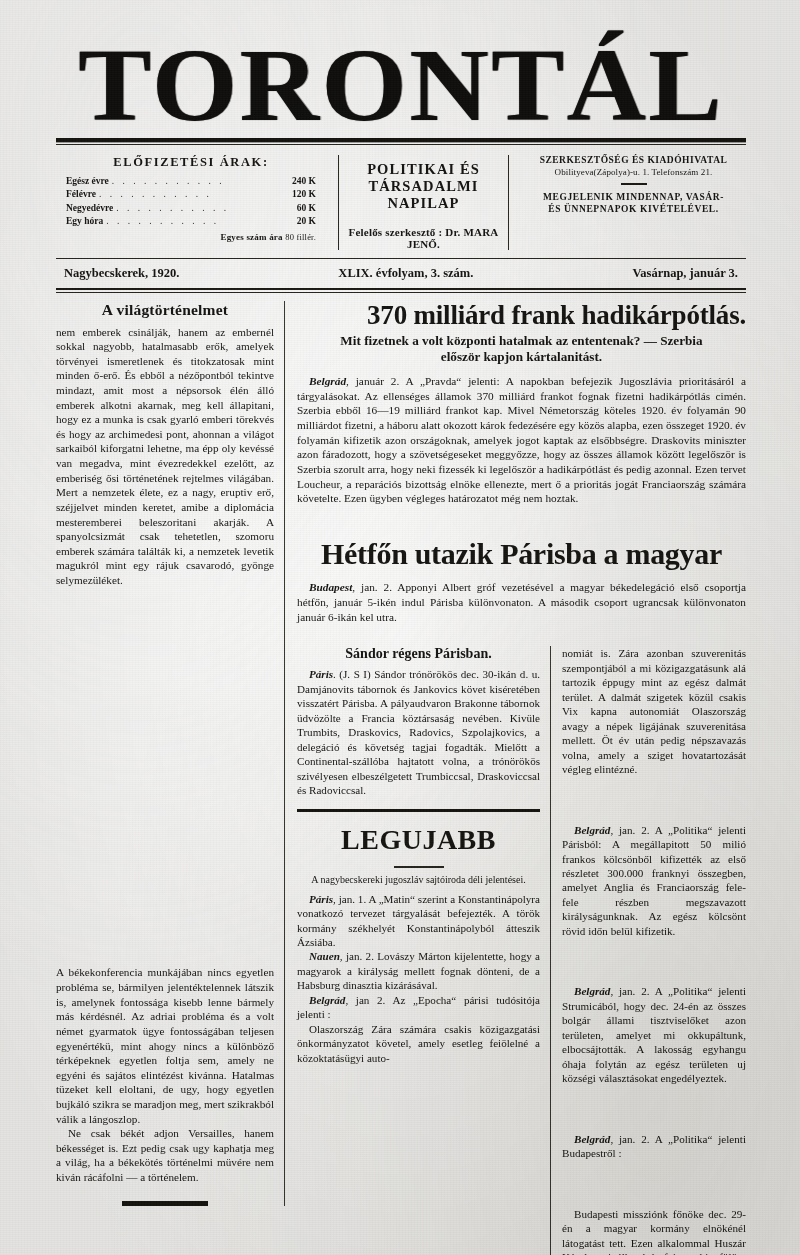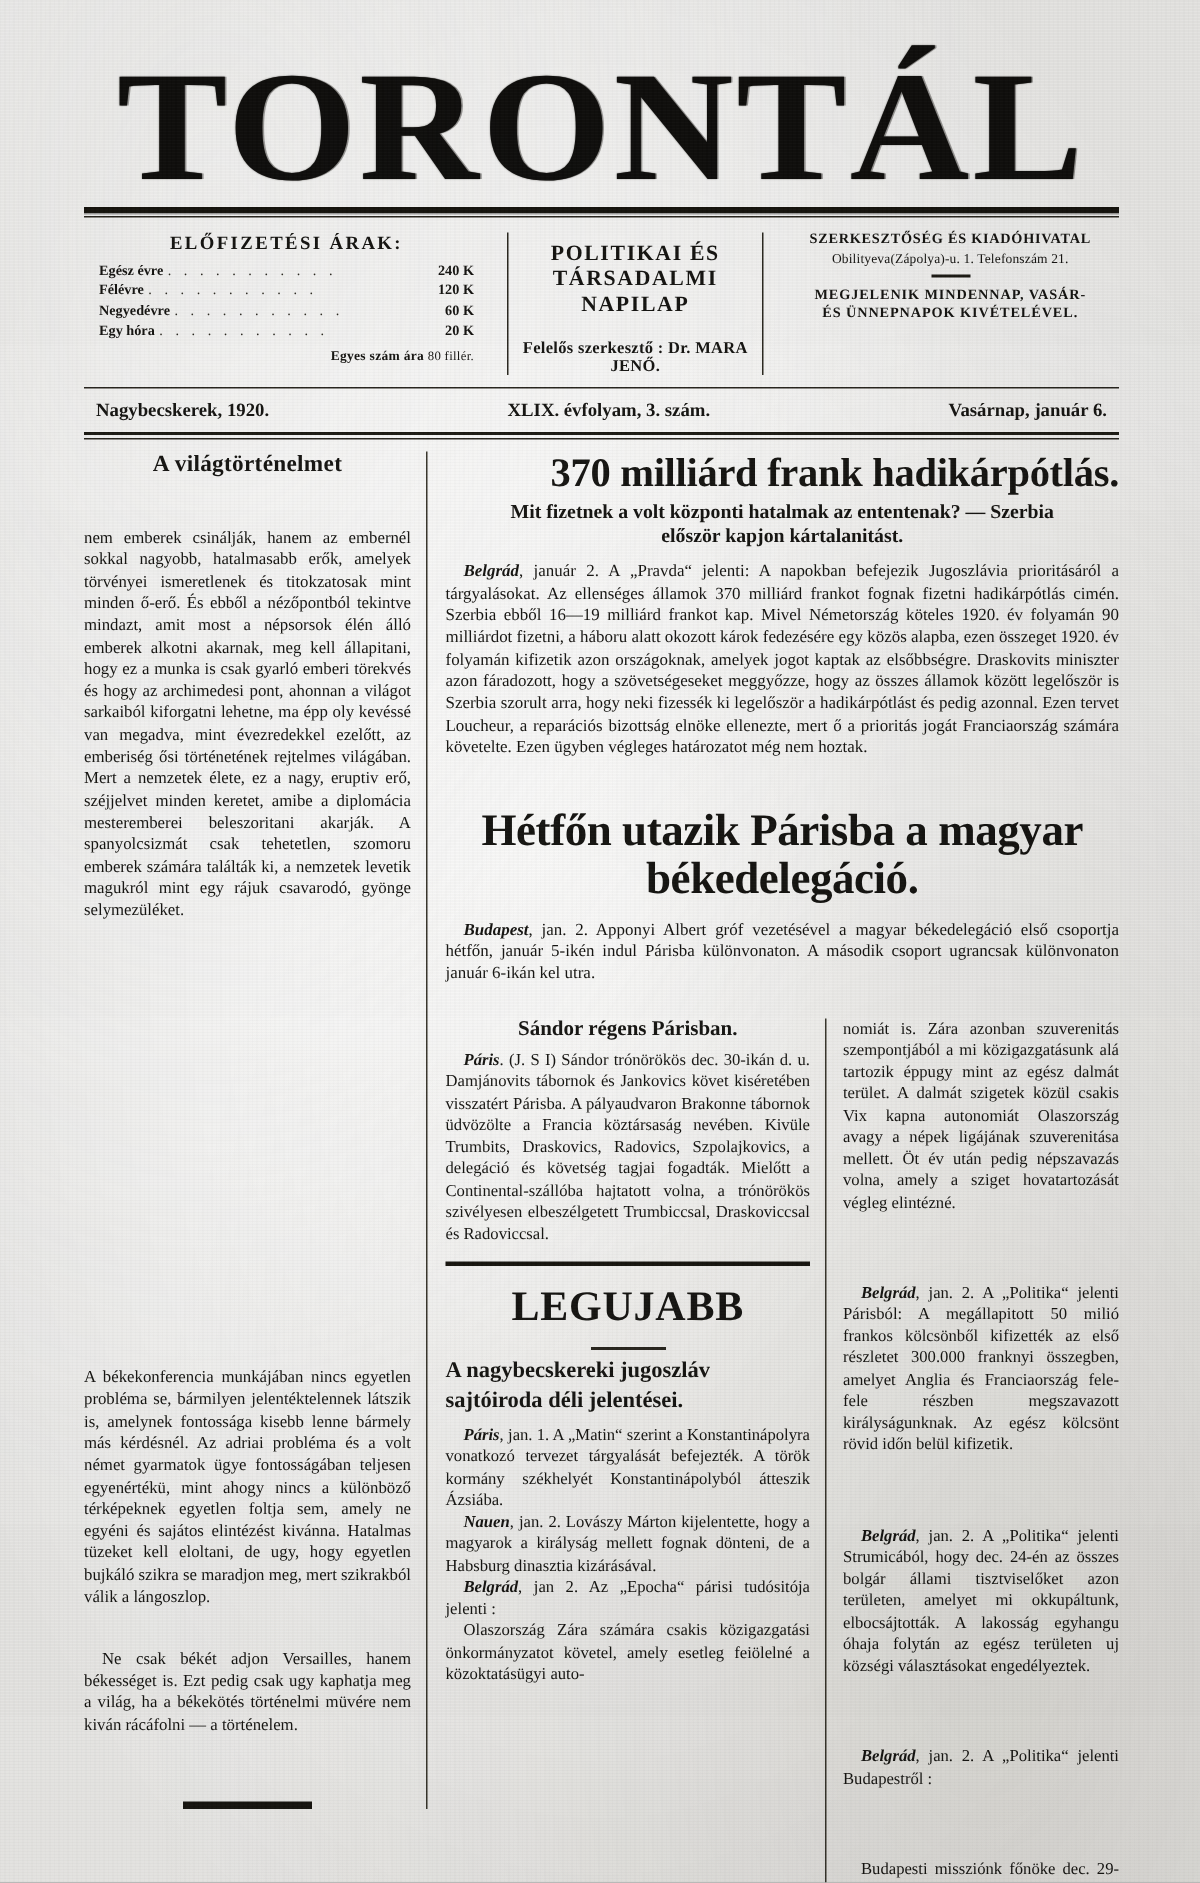--- a/index.html
+++ b/index.html
@@ -186,21 +186,20 @@
     display: flex;
     margin-top: 8px;
     height: 905px;
   }
   .col-left {
     width: 218px;
     padding-right: 10px;
     border-right: 1px solid #3a372d;
     display: flex;
     flex-direction: column;
-    gap: 27px;
   }
   .col-main {
     flex: 1;
     padding-left: 12px;
     display: flex;
     flex-direction: column;
   }
 
   .lead-head {
     text-align: center;
@@ -291,23 +290,23 @@
   .sc-left p.body, .sc-right p.body { font-size: 11.1px; line-height: 1.305; }
 
   .legujabb {
     text-align: center;
     font-size: 28px;
     font-weight: 700;
     margin: 10px 0 4px 0;
     letter-spacing: .5px;
   }
   .legujabb-sub {
-    text-align: left;
-    font-size: 15px;
-    font-weight: 700;
+    text-align: center;
+    font-size: 10px;
+    font-weight: 400;
     line-height: 1.3;
     margin: 0 0 6px 0;
   }
   .smallrule {
     width: 50px;
     height: 2px;
     background: #2a2720;
     margin: 6px auto 5px auto;
   }
   .endrule-sm {
@@ -375,21 +374,21 @@
           <span>ÉS ÜNNEPNAPOK KIVÉTELÉVEL.</span>
         </div>
       </div>
     </div>
 
     <div class="rule-thin"></div>
 
     <div class="dateline">
       <span>Nagybecskerek, 1920.</span>
       <span>XLIX. évfolyam, 3. szám.</span>
-      <span>Vasárnap, január 6.</span>
+      <span>Vasárnap, január 3.</span>
     </div>
 
     <div class="rule-med"></div>
     <div class="rule-thin"></div>
 
     <div class="content">
 
       <div class="col-left">
         <div class="lead-head">A világtörténelmet</div>
         <p class="body">nem emberek csinálják, hanem az embernél sokkal nagyobb, hatalmasabb erők, amelyek törvényei ismeretlenek és titokzatosak mint minden ő-erő. És ebből a nézőpontból tekintve mindazt, amit most a népsorsok élén álló emberek alkotni akarnak, meg kell állapitani, hogy ez a munka is csak gyarló emberi törekvés és hogy az archimedesi pont, ahonnan a világot sarkaiból kiforgatni lehetne, ma épp oly kevéssé van megadva, mint évezredekkel ezelőtt, az emberiség ősi történetének rejtelmes világában. Mert a nemzetek élete, ez a nagy, eruptiv erő, széjjelvet minden keretet, amibe a diplomácia mesteremberei beleszoritani akarják. A spanyolcsizmát csak tehetetlen, szomoru emberek számára találták ki, a nemzetek levetik magukról mint egy rájuk csavarodó, gyönge selymezüléket.</p>
@@ -407,21 +406,20 @@
           <span>először kapjon kártalanitást.</span>
         </h2>
         <p class="body" style="text-indent:12px">
           <span class="dateword">Belgrád</span><span>, január 2. A „Pravda“ jelenti: A napokban befejezik Jugoszlávia prioritásáról a tárgyalásokat. Az ellenséges államok 370 milliárd frankot fognak fizetni hadikárpótlás cimén. Szerbia ebből 16—19 milliárd frankot kap. Mivel Németország köteles 1920. év folyamán 90 milliárdot fizetni, a háboru alatt okozott károk fedezésére egy közös alapba, ezen összeget 1920. év folyamán kifizetik azon országoknak, amelyek jogot kaptak az elsőbbségre. Draskovits miniszter azon fáradozott, hogy a szövetségeseket meggyőzze, hogy az összes államok között legelőször is Szerbia szorult arra, hogy neki fizessék ki legelőször a hadikárpótlást és pedig azonnal. Ezen tervet Loucheur, a reparációs bizottság elnöke ellenezte, mert ő a prioritás jogát Franciaország számára követelte. Ezen ügyben végleges határozatot még nem hoztak.</span>
         </p>
 
         <div class="artrule"></div>
 
         <h1 class="headline2">
           <span>Hétfőn utazik Párisba a magyar</span><br>
-          <span>békedelegáció.</span>
         </h1>
         <p class="body" style="text-indent:12px">
           <span class="dateword">Budapest</span><span>, jan. 2. Apponyi Albert gróf vezetésével a magyar békedelegáció első csoportja hétfőn, január 5-ikén indul Párisba különvonaton. A második csoport ugrancsak különvonaton január 6-ikán kel utra.</span>
         </p>
 
         <div class="artrule thin"></div>
 
         <div class="subcols">
 
           <div class="sc-left">

